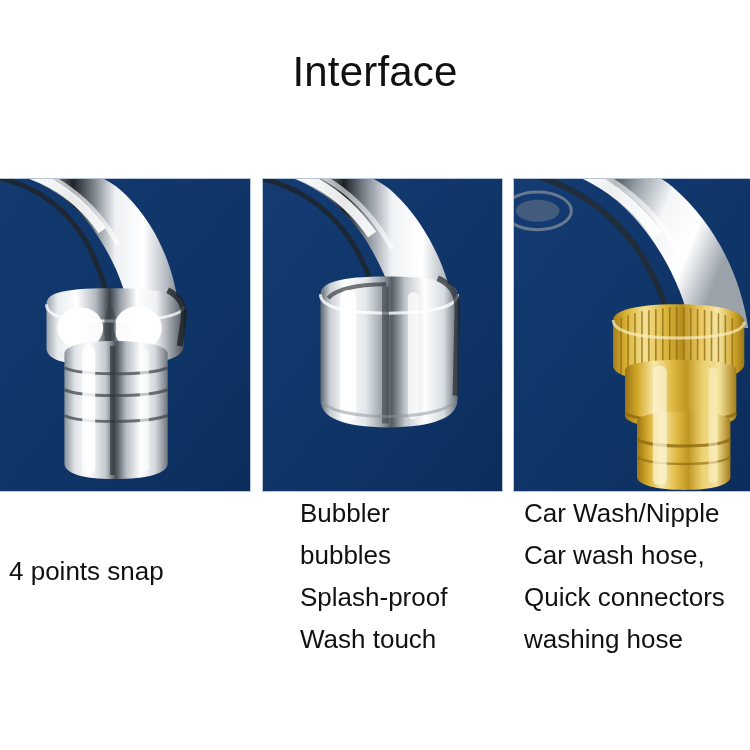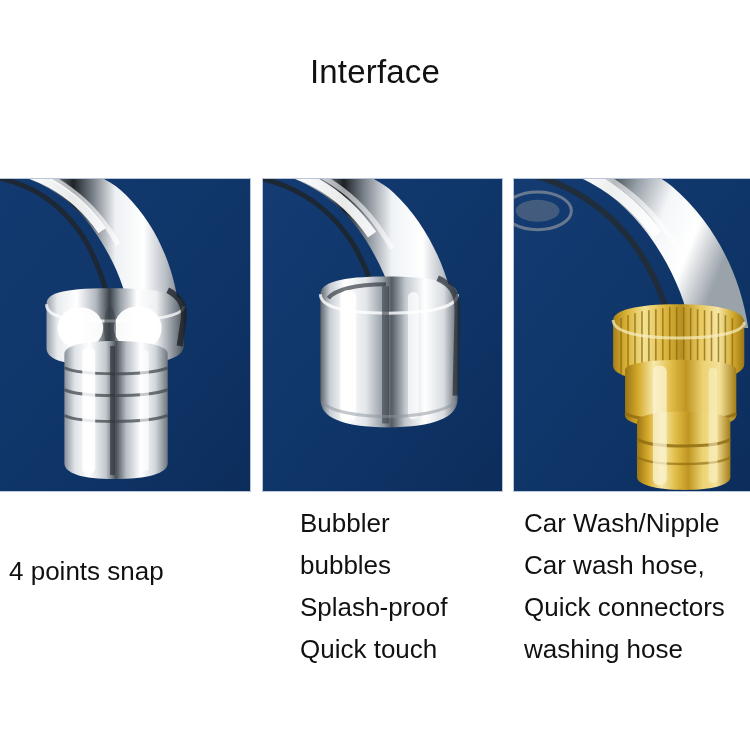--- a/index.html
+++ b/index.html
@@ -19,21 +19,21 @@
     position: absolute;
     inset: 0;
     background: #ffffff;
   }
   .title {
     position: absolute;
     left: 0;
     top: 52px;
     width: 750px;
     text-align: center;
-    font-size: 33px;
+    font-size: 42px;
     line-height: 40px;
     font-weight: 400;
     color: #111111;
     letter-spacing: 0.2px;
   }
   .panels {
     position: absolute;
     left: 0;
     top: 178px;
     width: 750px;
@@ -58,22 +58,22 @@
     left: 0;
     top: 492px;
     width: 750px;
     height: 258px;
   }
   .caption {
     position: absolute;
     top: 0;
   }
   .caption.c1 { left: 9px;   width: 244px; padding-top: 25px; margin-top: 33px; }
-  .caption.c2 { left: 300px; width: 205px; padding-top: 10px; }
-  .caption.c3 { left: 524px; width: 226px; padding-top: 10px; }
+  .caption.c2 { left: 300px; width: 205px; }
+  .caption.c3 { left: 524px; width: 226px; }
   .caption .line {
     font-size: 26px;
     line-height: 42px;
     color: #111111;
     white-space: nowrap;
     font-weight: 400;
   }
 </style>
 </head>
 <body>
@@ -304,21 +304,21 @@
   <div class="captions">
 
     <div class="caption c1">
       <div class="line">4 points snap</div>
     </div>
 
     <div class="caption c2">
       <div class="line">Bubbler</div>
       <div class="line">bubbles</div>
       <div class="line">Splash-proof</div>
-      <div class="line">Quick touch</div>
+      <div class="line">Wash touch</div>
     </div>
 
     <div class="caption c3">
       <div class="line">Car Wash/Nipple</div>
       <div class="line">Car wash hose,</div>
       <div class="line">Quick connectors</div>
       <div class="line">washing hose</div>
     </div>
 
   </div>

